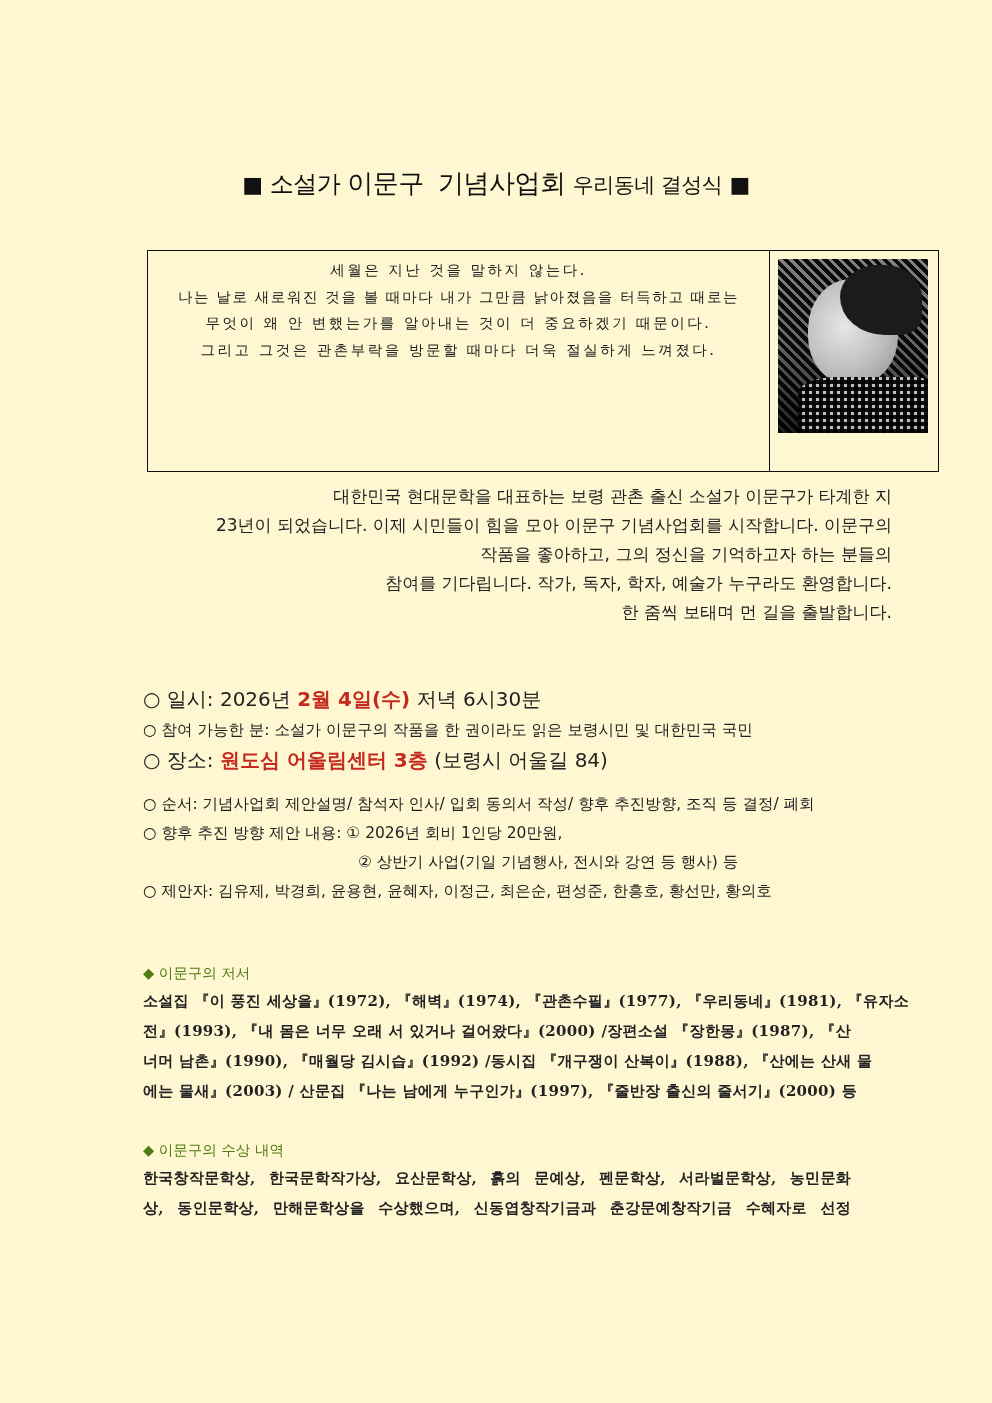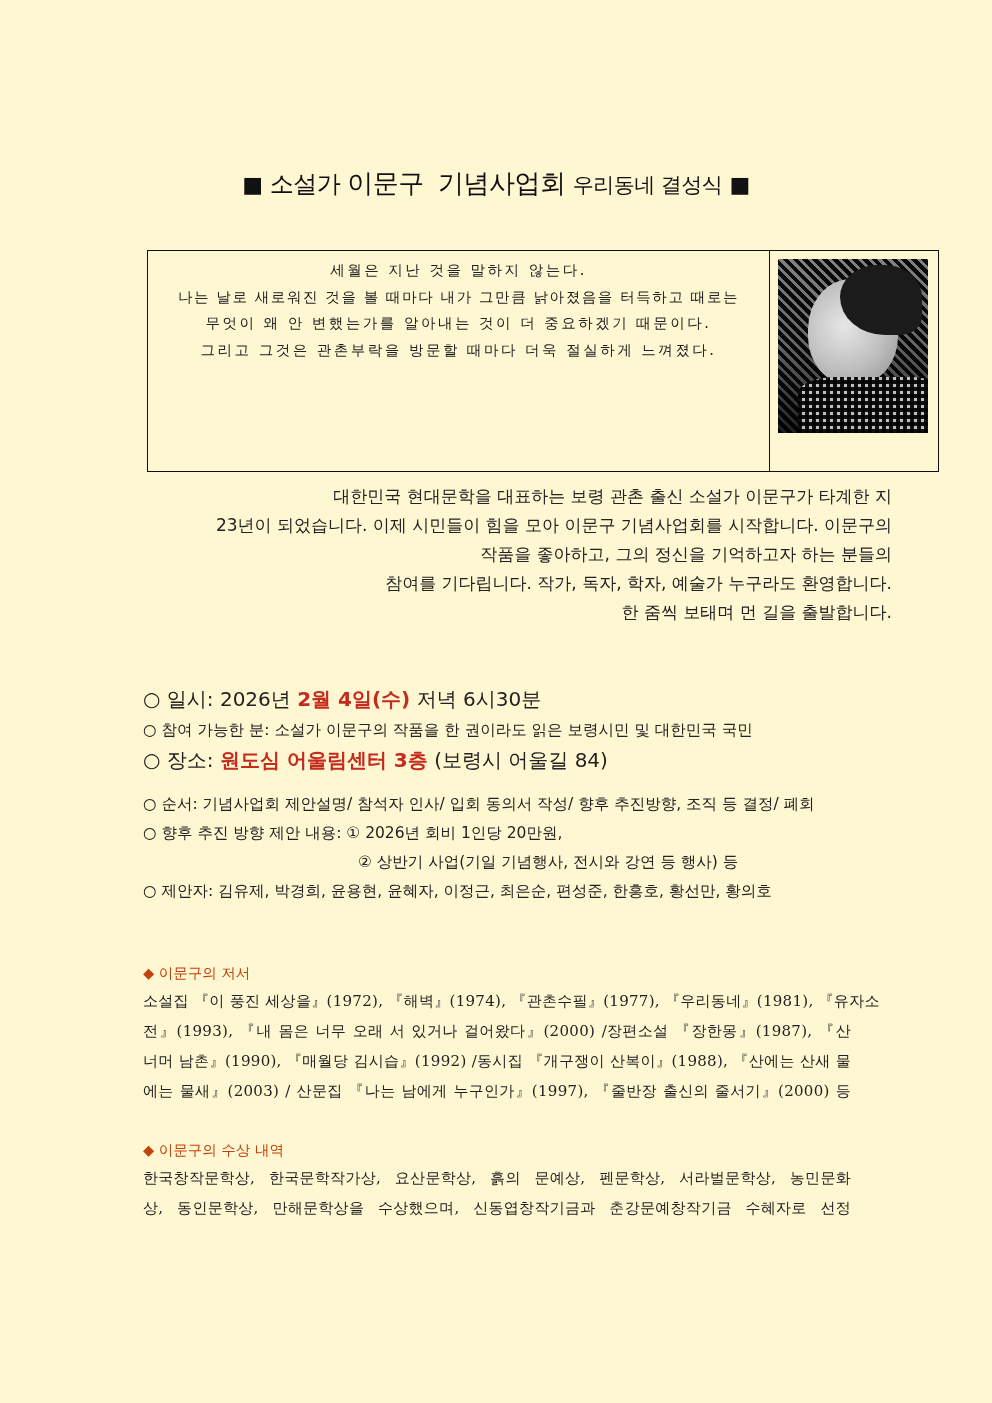--- a/index.html
+++ b/index.html
@@ -78,29 +78,29 @@
       text-align: right;
       font-size: 17px; line-height: 29px;
       color: #222;
     }
 
     .info { position: absolute; left: 143px; width: 760px; color: #222; white-space: nowrap; }
     .info.big { font-size: 20px; }
     .info.sm { font-size: 15.5px; }
     .red { color: #c42a1e; font-weight: bold; }
 
-    .section-head { position: absolute; left: 143px; font-size: 14.5px; color: #c2410c; white-space: nowrap; }
+    .section-head { position: absolute; left: 143px; font-size: 14.5px; color: #4d7c0f; white-space: nowrap; }
     .para {
       position: absolute; left: 143px; width: 708px;
       font-family: "DejaVu Serif", "Liberation Serif", serif;
       font-size: 15px; line-height: 30px;
       color: #222; text-align: justify;
       letter-spacing: 0.3px;
     }
-    .para .ln { display: block; white-space: nowrap; text-align-last: justify; text-align: justify; }
+    .para .ln { display: block; white-space: nowrap; text-align-last: justify; text-align: justify; font-weight: bold; }
   </style>
 </head>
 <body>
 
 <div class="title">
   <span class="sq">■</span>
   <span>소설가</span>
   <span class="big">이문구</span>
   &nbsp;<span class="big">기념사업회</span>
   <span class="sm">우리동네 결성식</span>

